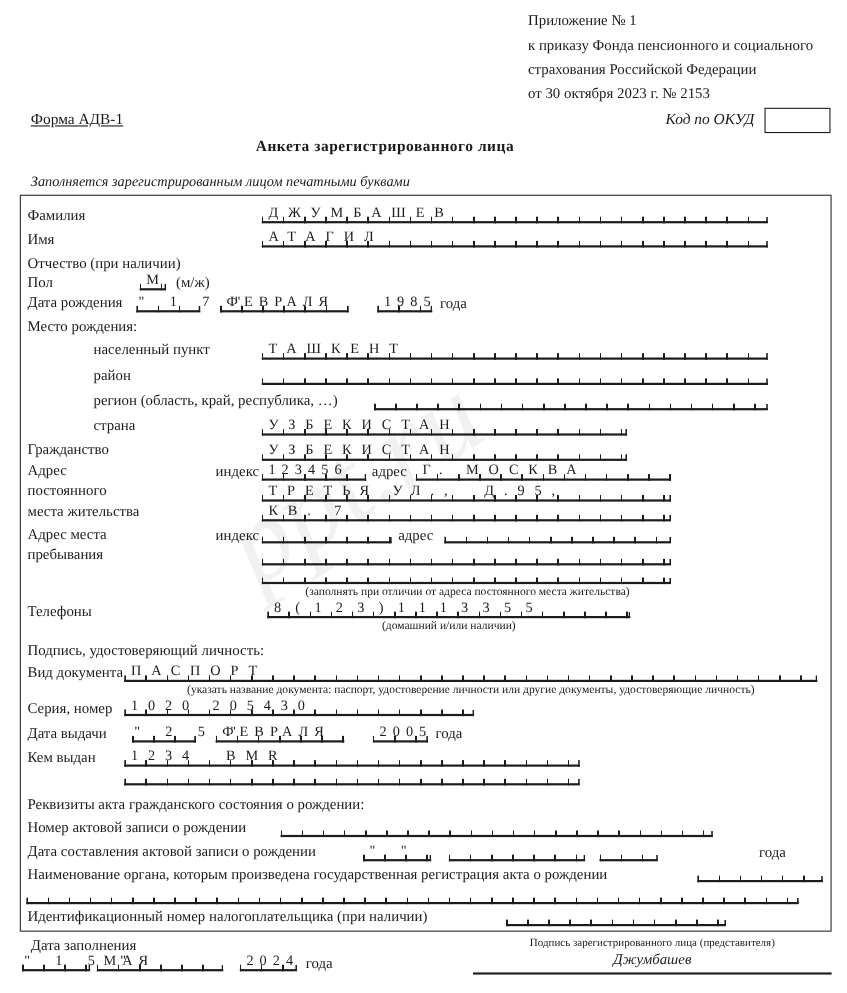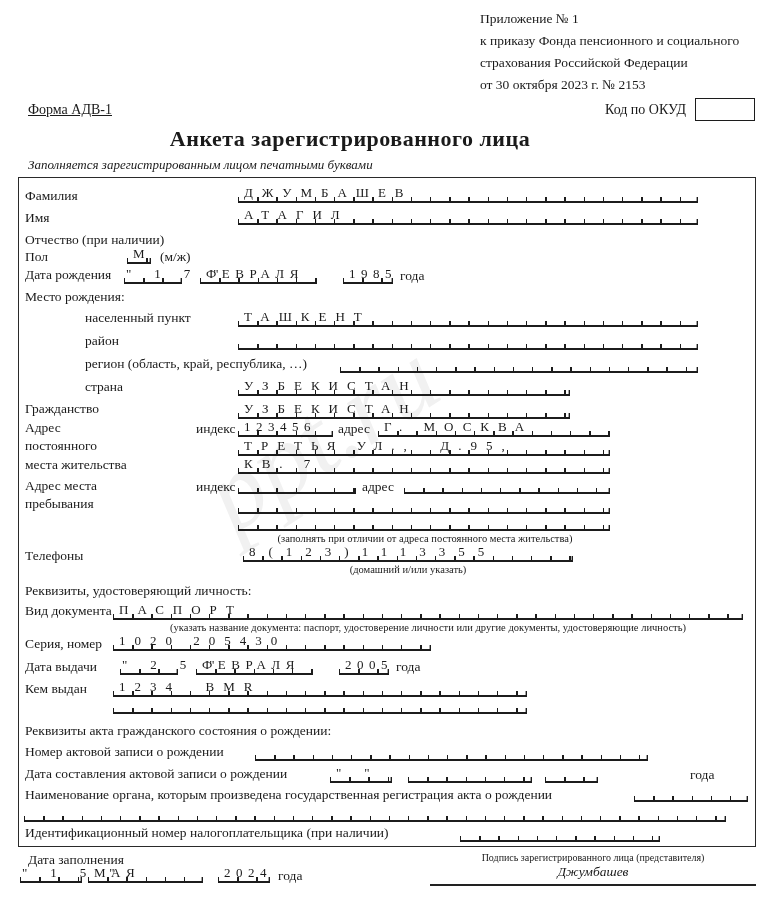--- a/index.html
+++ b/index.html
@@ -10,24 +10,24 @@
   .comb{position:absolute;height:18px;}
   .comb::before{content:"";position:absolute;left:0;right:0;bottom:0;height:1.6px;background:#1c1c1c;}
   .comb::after{content:"";position:absolute;left:0;right:0;bottom:0;height:6px;
       background-image:repeating-linear-gradient(to right,#1c1c1c 0 1.4px,transparent 1.4px 19.2px);
       box-shadow:inset -1.4px 0 0 #1c1c1c;}
   .cv{position:absolute;left:6px;bottom:2.5px;font-size:13px;letter-spacing:9px;white-space:pre;}
   .cv.tight{letter-spacing:5.5px;}
   .cv.wide{letter-spacing:13px;}
   .appendix{position:absolute;left:480px;top:8px;font-size:13.5px;line-height:22px;}
   .title{position:absolute;left:0;top:126px;width:700px;text-align:center;
-         font-size:22px;font-weight:bold;letter-spacing:.5px;}
+         font-size:14px;font-weight:bold;letter-spacing:.5px;}
   .instruction{position:absolute;left:28px;top:157px;font-size:13px;font-style:italic;}
   .formcode{position:absolute;left:28px;top:102px;font-size:14px;text-decoration:underline;}
-  .okud-label{position:absolute;left:605px;top:102px;font-size:14px;}
+  .okud-label{position:absolute;left:605px;top:102px;font-size:14px;font-style:italic;}
   .okud-box{position:absolute;left:695px;top:98px;width:58px;height:21px;border:1.6px solid #1c1c1c;}
   .main-box{position:absolute;left:18px;top:177px;width:736px;height:668px;border:1.6px solid #2a2a2a;}
   .watermark{position:absolute;left:180px;top:330px;width:420px;font-size:105px;font-style:italic;
              color:rgba(60,60,60,0.07);transform:rotate(-33deg);pointer-events:none;
              font-family:"Liberation Serif",serif;white-space:nowrap;}
   .sigline{position:absolute;left:430px;top:884px;width:326px;height:0;border-top:2px solid #222;}
   .signame{position:absolute;left:430px;top:864px;width:326px;text-align:center;
            font-size:13.5px;font-style:italic;}
   .siglabel{position:absolute;left:430px;top:852px;width:326px;text-align:center;
             font-size:10px;white-space:nowrap;}
@@ -131,23 +131,23 @@
   <div class="lb" style="left:362px;top:479px">адрес</div>
   <div class="comb" style="left:404px;top:476px;width:206px"></div>
   <div class="comb" style="left:238px;top:496px;width:372px"></div>
   <div class="comb" style="left:238px;top:513px;width:372px"></div>
   <div class="cap" style="left:240px;top:533px;width:370px">(заполнять при отличии от адреса постоянного места жительства)</div>
 
   <div class="lb" style="left:25px;top:548px">Телефоны</div>
   <div class="comb" style="left:243px;top:544px;width:330px">
       <span class="cv wide">8(123)1113355</span>
     </div>
-  <div class="cap" style="left:243px;top:564px;width:330px">(домашний и/или указать)</div>
-
-  <div class="lb" style="left:25px;top:583px">Реквизиты, удостоверяющий личность:</div>
+  <div class="cap" style="left:243px;top:564px;width:330px">(домашний и/или наличии)</div>
+
+  <div class="lb" style="left:25px;top:583px">Подпись, удостоверяющий личность:</div>
 
   <div class="lb" style="left:25px;top:603px">Вид документа</div>
   <div class="comb" style="left:113px;top:602px;width:630px">
       <span class="cv">ПАСПОРТ</span>
     </div>
   <div class="cap" style="left:113px;top:622px;width:630px">(указать название документа: паспорт, удостоверение личности или другие документы, удостоверяющие личность)</div>
 
   <div class="lb" style="left:25px;top:636px">Серия, номер</div>
   <div class="comb" style="left:113px;top:633px;width:318px">
       <span class="cv">1020 205430</span>

